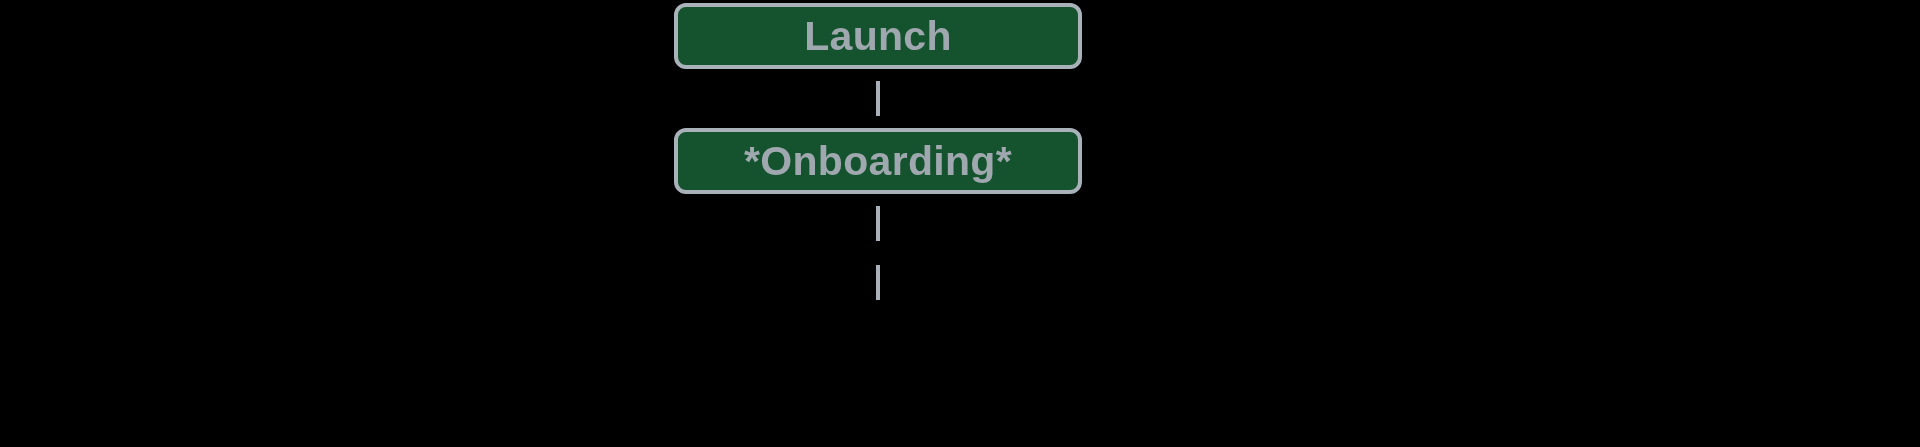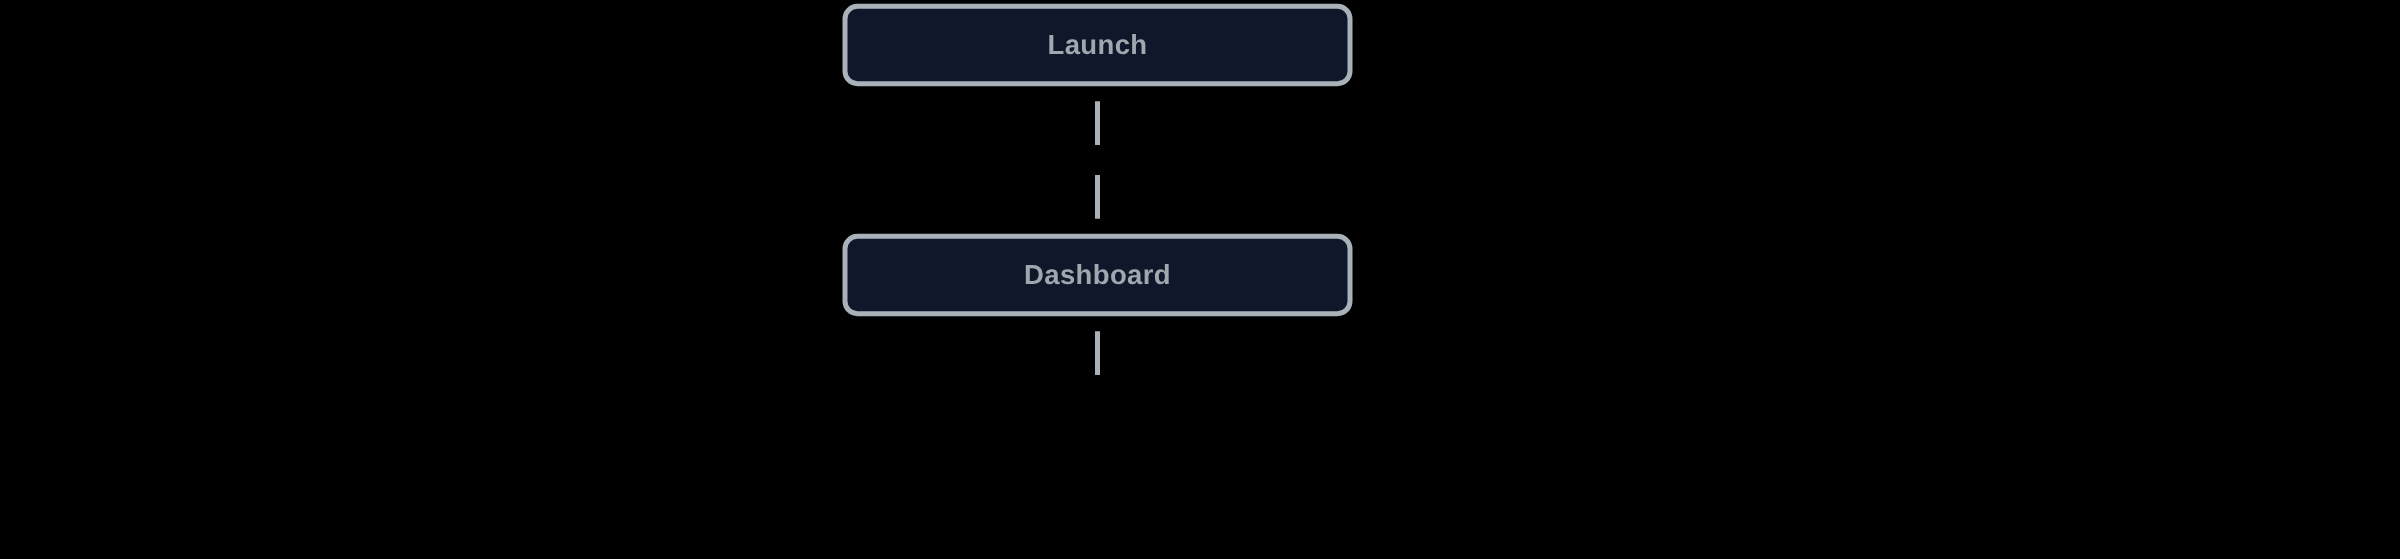--- a/index.html
+++ b/index.html
@@ -23,46 +23,46 @@
     flex-direction: column;
     align-items: center;
   }
   .flow-node {
     box-sizing: border-box;
     width: 408px;
     height: 66px;
     flex: 0 0 66px;
     border: 4px solid #a9b1b9;
     border-radius: 12px;
-    background: #0f172a;
+    background: #14532d;
     display: flex;
     align-items: center;
     justify-content: center;
     color: #9fa7af;
-    font-size: 22px;
+    font-size: 41px;
     font-weight: 600;
     letter-spacing: 0.3px;
     white-space: nowrap;
   }
   .flow-connector {
     width: 4px;
     height: 35px;
     flex: 0 0 35px;
     margin: 12px 0;
     background: #a9b0b7;
   }
 </style>
 </head>
 <body>
 
 <div class="flowchart">
   <div class="flow-node">Launch</div>
 
   <div class="flow-connector"></div>
 
+  <div class="flow-node">*Onboarding*</div>
 
   <div class="flow-connector"></div>
 
-  <div class="flow-node">Dashboard</div>
 
   <div class="flow-connector"></div>
 
 </div>
 
 </body></html>

